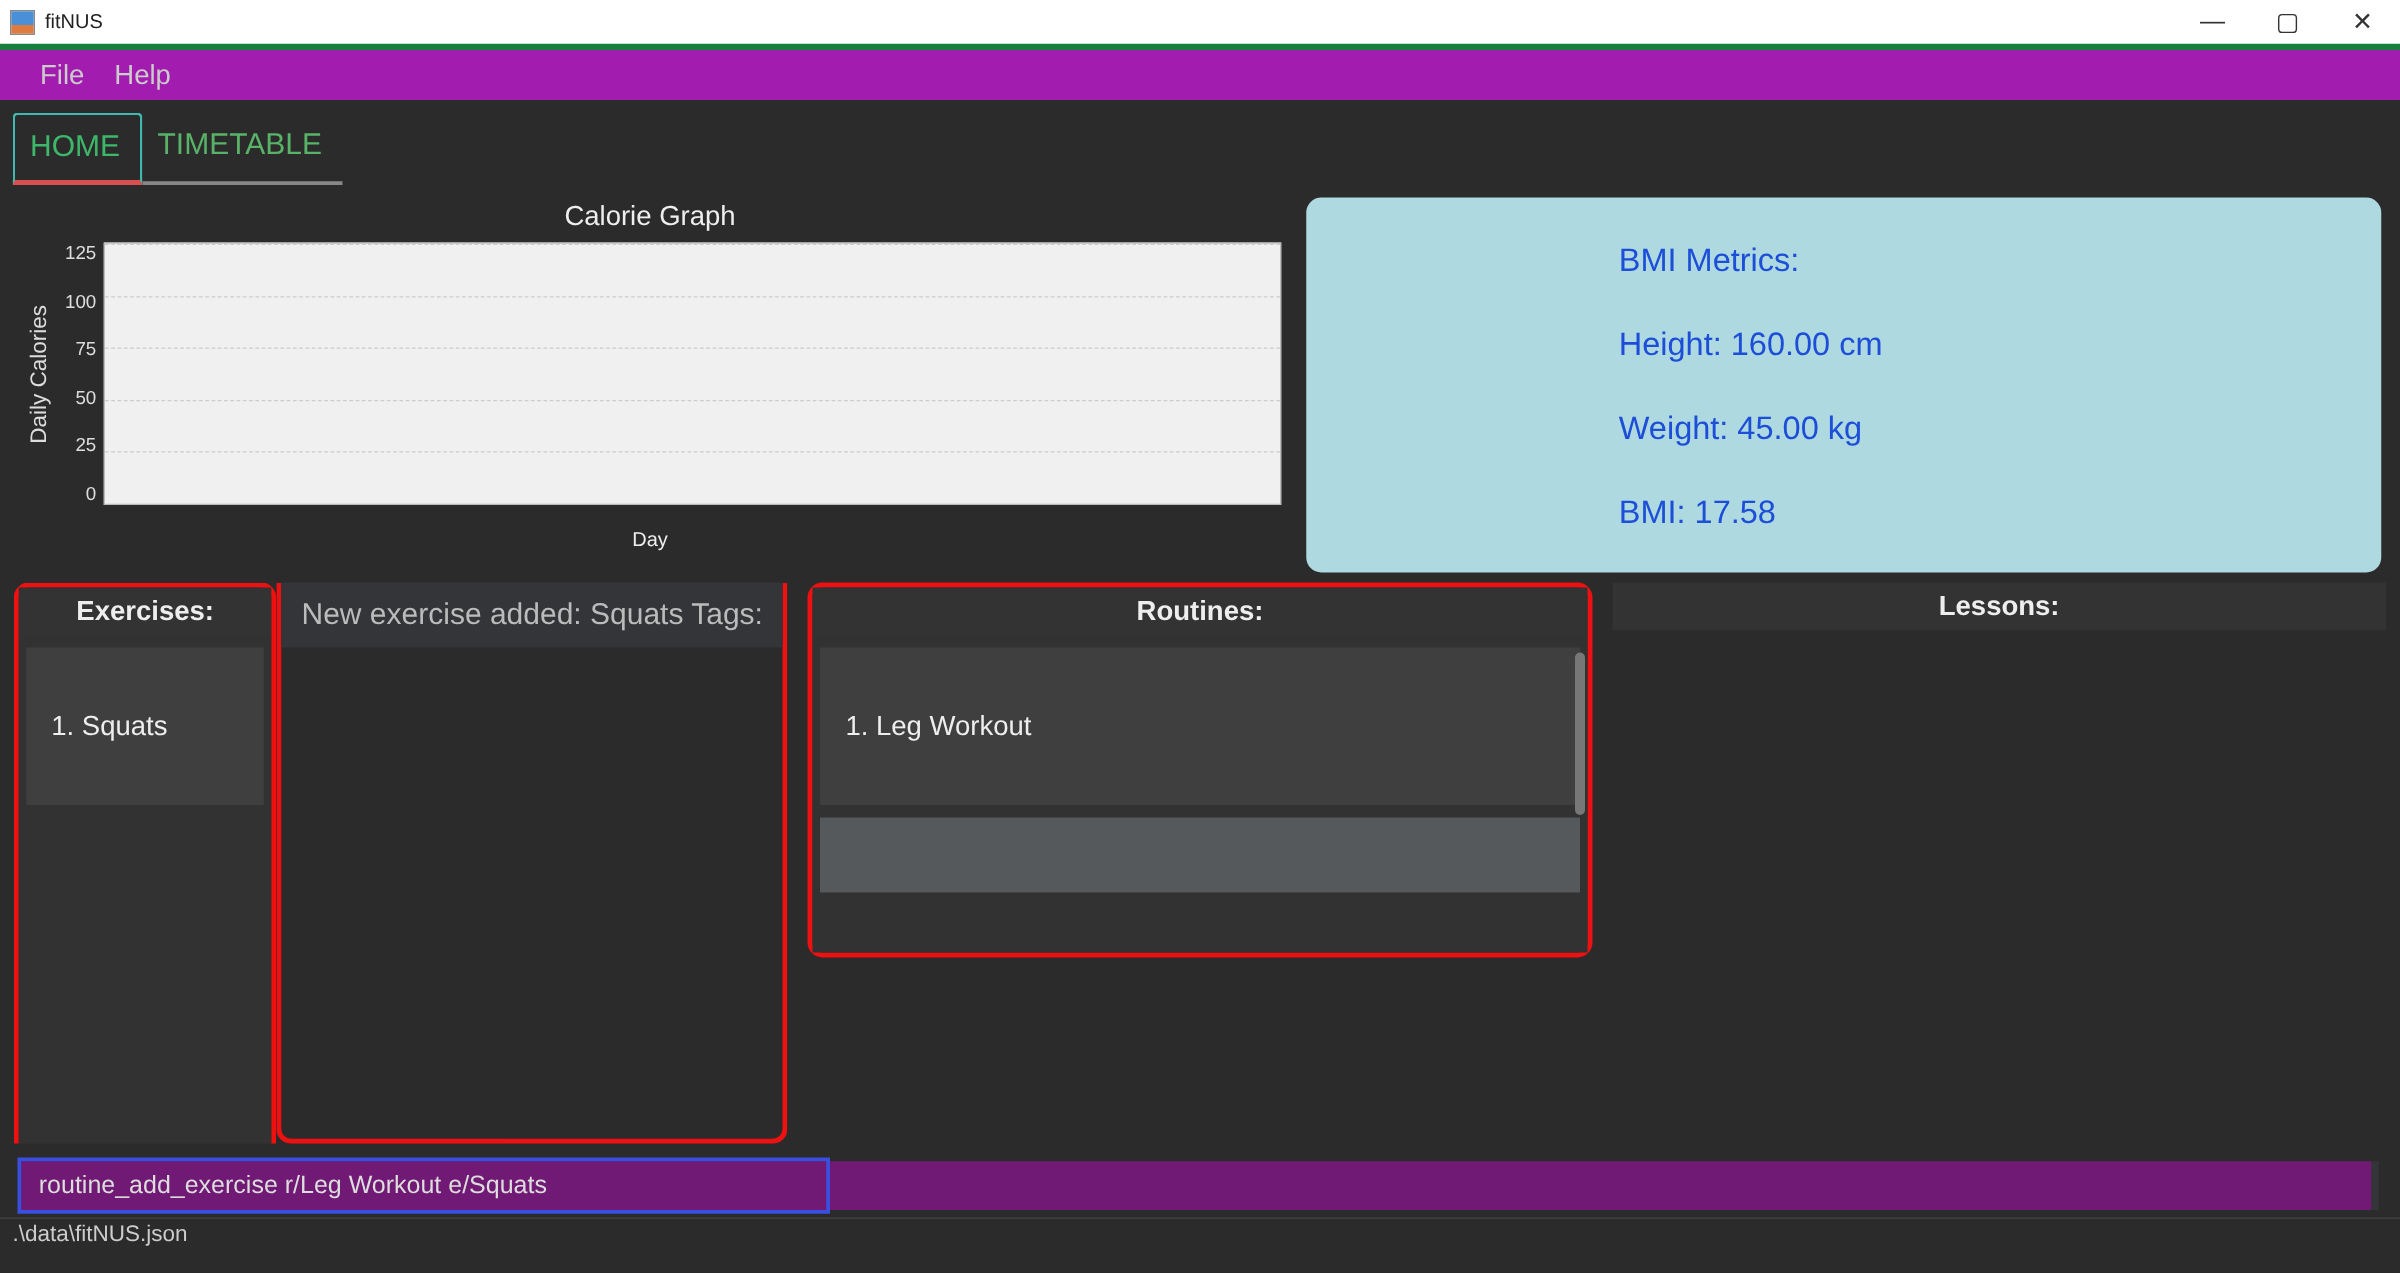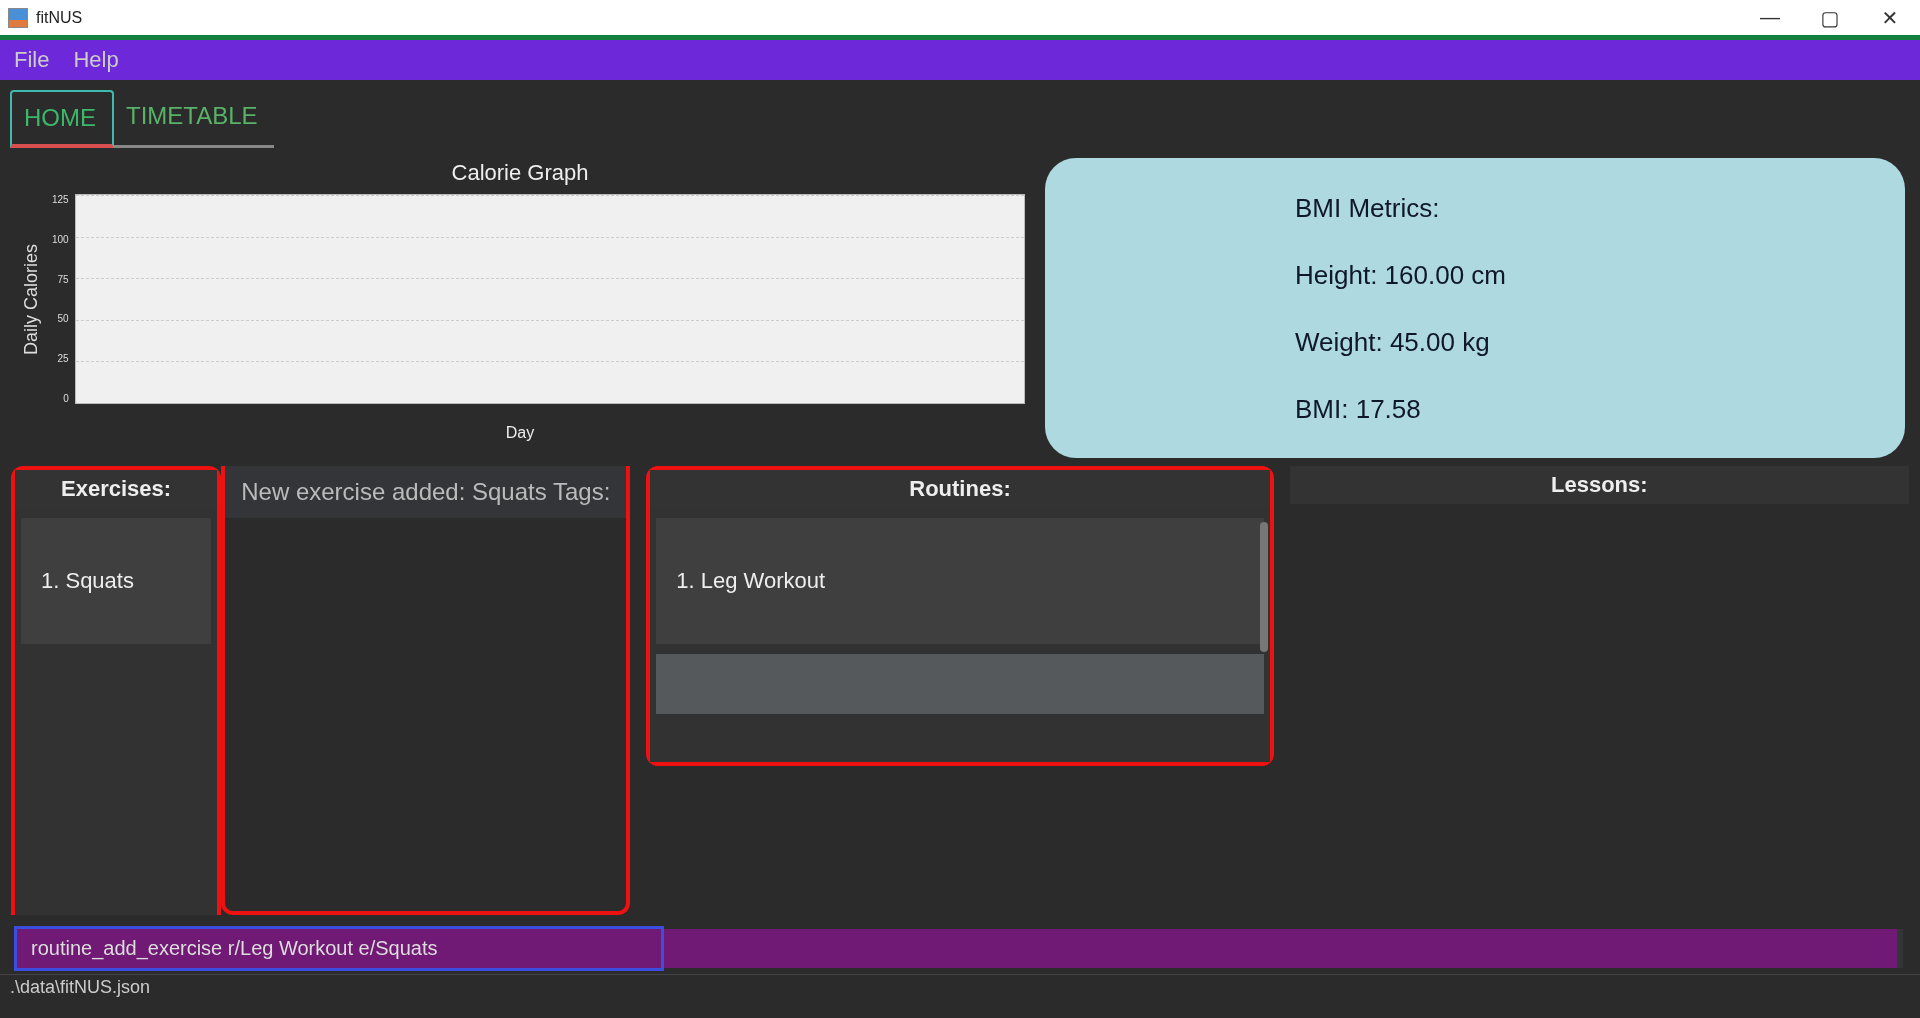--- a/index.html
+++ b/index.html
@@ -35,24 +35,24 @@
   .titlebar .win-controls { display: flex; align-items: center; }
   .titlebar .win-btn {
     width: 60px; height: 40px;
     display: flex; align-items: center; justify-content: center;
     font-size: 20px; color: #333;
   }
 
   
   .menubar {
     height: 40px;
-    background: #6d28d9;
+    background: #a21caf;
     display: flex;
     align-items: center;
-    padding: 0 14px;
+    padding: 0 32px;
     gap: 24px;
   }
   .menubar .menu-item {
     color: #ccc;
     font-size: 22px;
     font-weight: 300;
   }
 
   
   .tabs {
@@ -113,21 +113,21 @@
     text-align: center;
     color: #ddd;
     font-size: 18px;
     padding: 0 6px;
   }
   .yticks {
     display: flex;
     flex-direction: column;
     justify-content: space-between;
     text-align: right;
-    font-size: 10px;
+    font-size: 15px;
     color: #ddd;
     padding: 0 6px 0 4px;
   }
   .plot {
     flex: 1;
     background: #f0f0f0;
     border: 1px solid #bbb;
     position: relative;
   }
   .plot .gridline {
@@ -138,22 +138,22 @@
   .xlabel {
     text-align: center;
     color: #eee;
     font-size: 16px;
     padding: 20px 0 0 0;
   }
 
   .bmi-panel {
     flex: 1;
     background: #aed9e0;
-    color: #0f172a;
-    border-radius: 31px;
+    color: #1d4ed8;
+    border-radius: 12px;
     padding: 16px 40px 16px 250px;
     font-size: 26px;
     font-weight: 500;
     display: flex;
     flex-direction: column;
     justify-content: space-around;
     margin-top: 2px;
   }
   .bmi-panel div { line-height: 1; }
 

